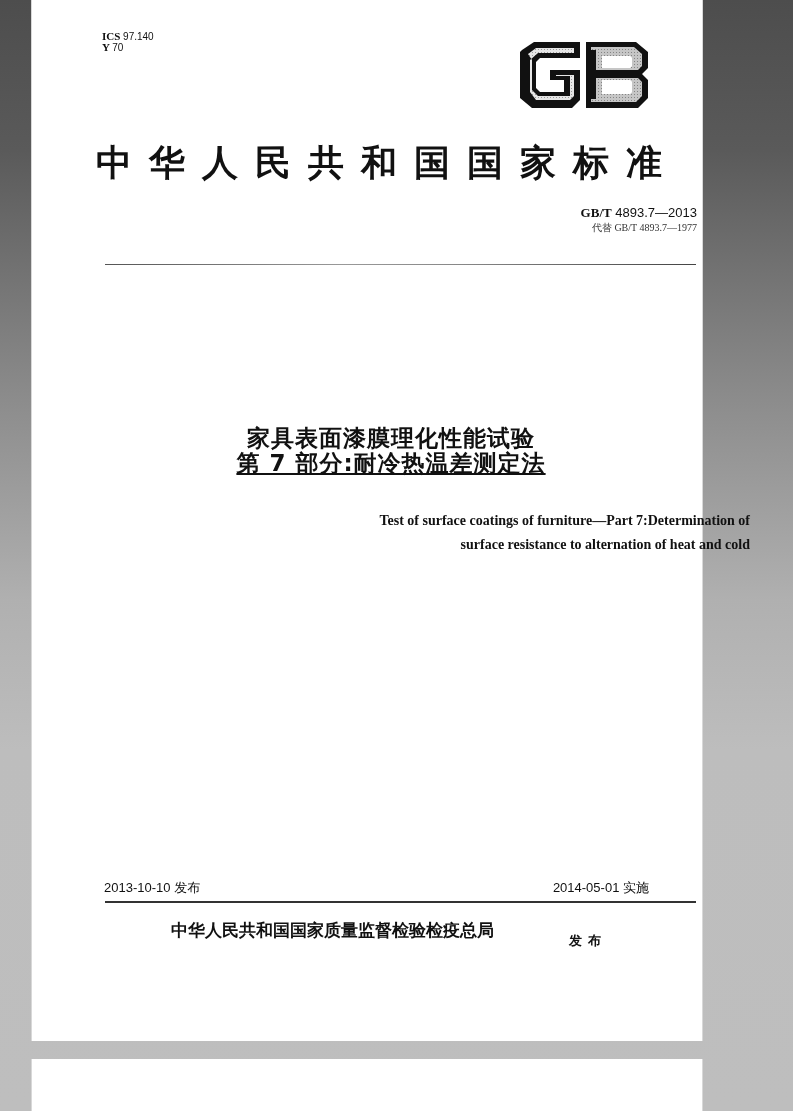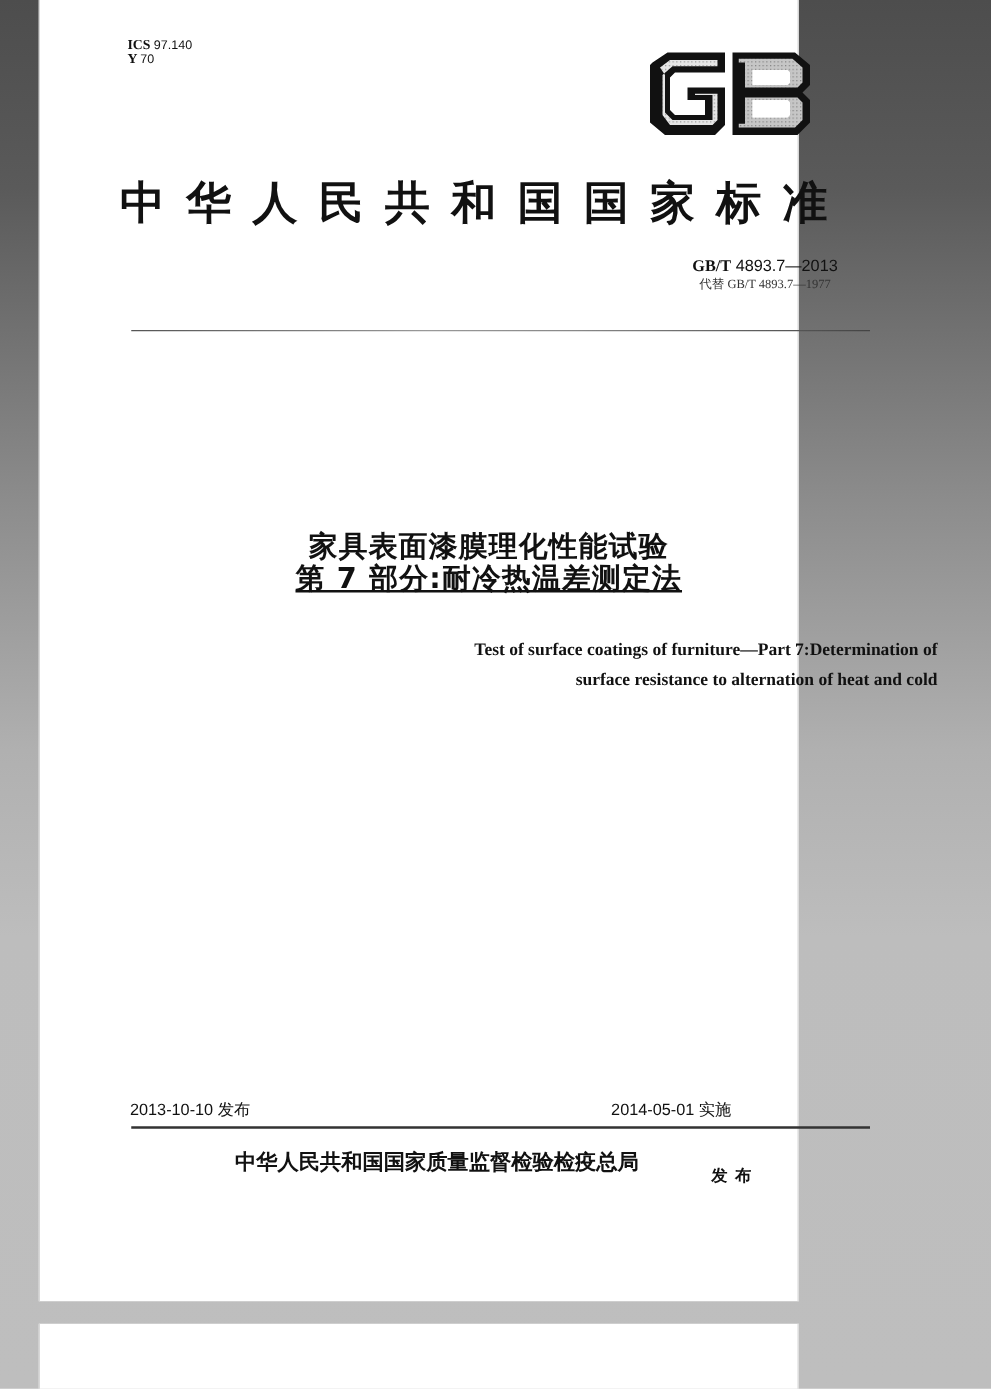--- a/index.html
+++ b/index.html
@@ -11,21 +11,21 @@
       height: 1111px;
       overflow: hidden;
       position: relative;
       background: linear-gradient(to bottom, #4d4d4d 0px, #5a5a5a 150px, #8c8c8c 400px, #b0b0b0 600px, #bdbdbd 750px, #bebebe 1111px);
       font-family: "DejaVu Serif", "Liberation Serif", serif;
       color: #111;
     }
     .page {
       position: absolute;
       left: 31px;
-      width: 608px;
+      width: 672px;
       background: #ffffff;
       border-left: 1px solid #d8d8d8;
       border-right: 1px solid #d8d8d8;
       box-sizing: border-box;
     }
     .page-1 {
       top: 0;
       height: 1041px;
     }
     .page-2 {
@@ -54,21 +54,21 @@
       font-family: "DejaVu Serif", serif;
       font-size: 36px;
       font-weight: bold;
       letter-spacing: 17px;
       line-height: 44px;
     }
 
     .std-number {
       left: 495px; top: 205px;
       width: 170px;
-      text-align: center;
+      text-align: right;
     }
     .std-number .main {
       display: block;
       font-family: "Liberation Sans", sans-serif;
       font-size: 13px;
       font-weight: normal;
       line-height: 16px;
     }
     .std-number .main b { font-family: "Liberation Serif", serif; font-weight: bold; }
     .std-number .replaces {
@@ -117,21 +117,21 @@
       font-family: "Liberation Sans", sans-serif;
       font-size: 13px;
     }
     .effective-date {
       right: 53px; top: 879px;
       font-family: "Liberation Sans", sans-serif;
       font-size: 13px;
     }
 
     .publishers {
-      left: 156px; top: 920px;
+      left: 139px; top: 920px;
       font-family: "DejaVu Serif", serif;
       font-size: 17px;
       font-weight: bold;
       line-height: 21px;
     }
     .publishers .line-1 { display: block; letter-spacing: 0px; }
     .publishers .line-2 { display: block; letter-spacing: 11.5px; }
 
     .publish-label {
       left: 537px; top: 932px;

